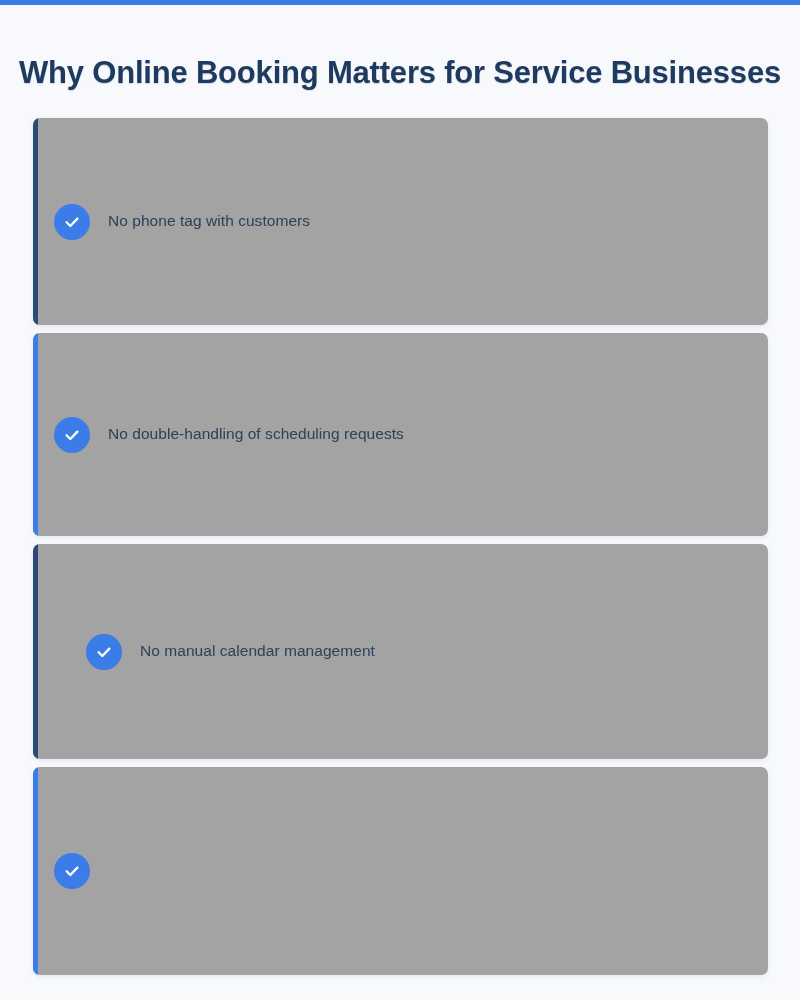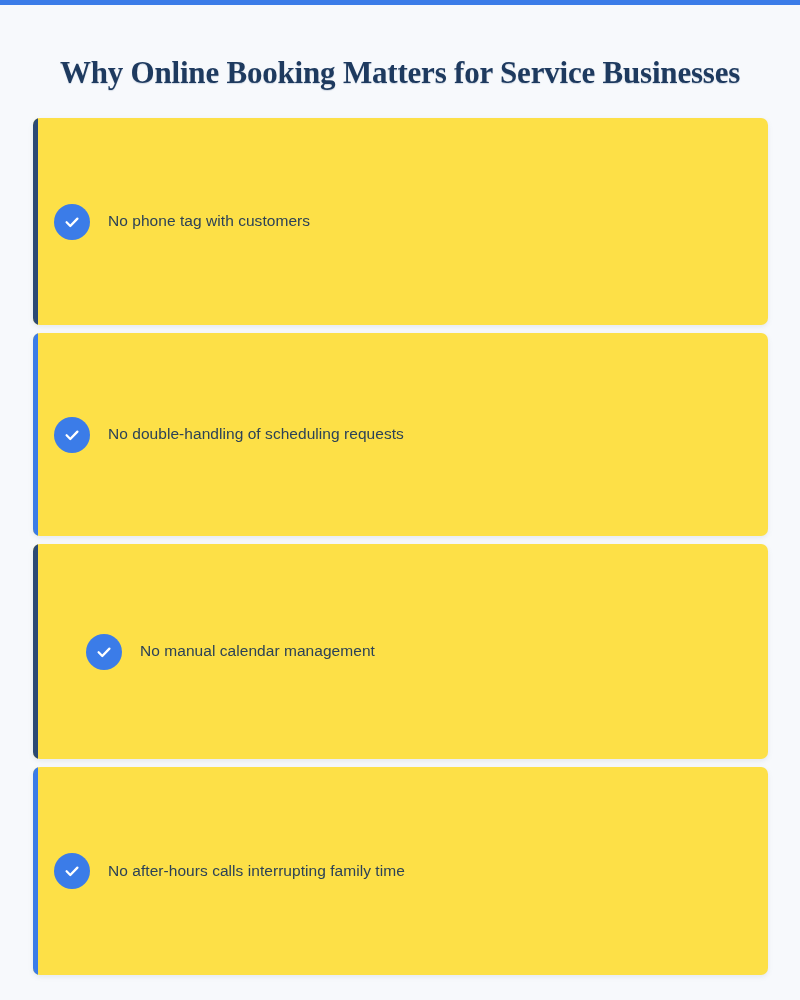--- a/index.html
+++ b/index.html
@@ -28,39 +28,39 @@
     width: 800px;
     height: 5px;
     background: #3b7ce8;
   }
   .page-title {
     position: absolute;
     top: 34px;
     left: 0;
     width: 800px;
     text-align: center;
-    font-family: Liberation Serif, serif;
+    font-family: Liberation Sans, sans-serif;
     font-size: 31px;
     font-weight: bold;
     letter-spacing: -0.2px;
     color: #1e3a5f;
     text-shadow: 0 1px 1px rgba(160,175,195,0.45);
     white-space: nowrap;
   }
   .cards {
     position: absolute;
     top: 118px;
     left: 33px;
     width: 735px;
   }
   .card {
     position: relative;
     box-sizing: border-box;
     width: 735px;
-    background: #fde047;
+    background: #a3a3a3;
     border-radius: 7px;
     box-shadow: 0 2px 5px rgba(110,130,160,0.13);
     display: flex;
     align-items: center;
     margin-bottom: 8px;
     overflow: hidden;
   }
   .card-accent {
     position: absolute;
     left: 0;
@@ -149,18 +149,17 @@
     </div>
 
     <div class="card h-4">
       <span class="card-accent" style="background:#3b7ce8;"></span>
       <div class="card-body">
         <span class="check-circle" style="background: rgb(59, 124, 232);">
           <svg width="20" height="20" viewBox="0 0 20 20" aria-hidden="true">
             <path d="M4.6 10.3 L8.3 14 L15.4 6.6" fill="none" stroke="#ffffff" stroke-width="2.3" stroke-linecap="round" stroke-linejoin="round"></path>
           </svg>
         </span>
-        <span class="card-text">No after-hours calls interrupting family time</span>
       </div>
     </div>
 
   </div>
 </div>
 
 </body></html>

